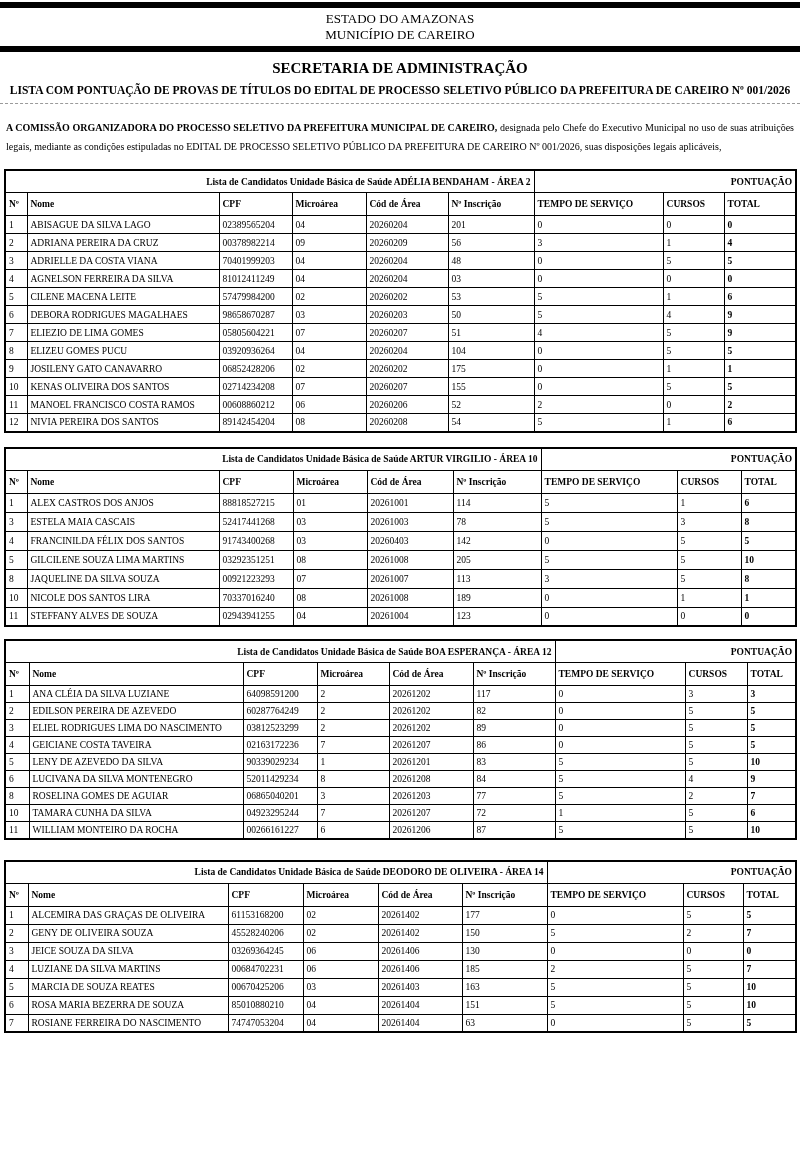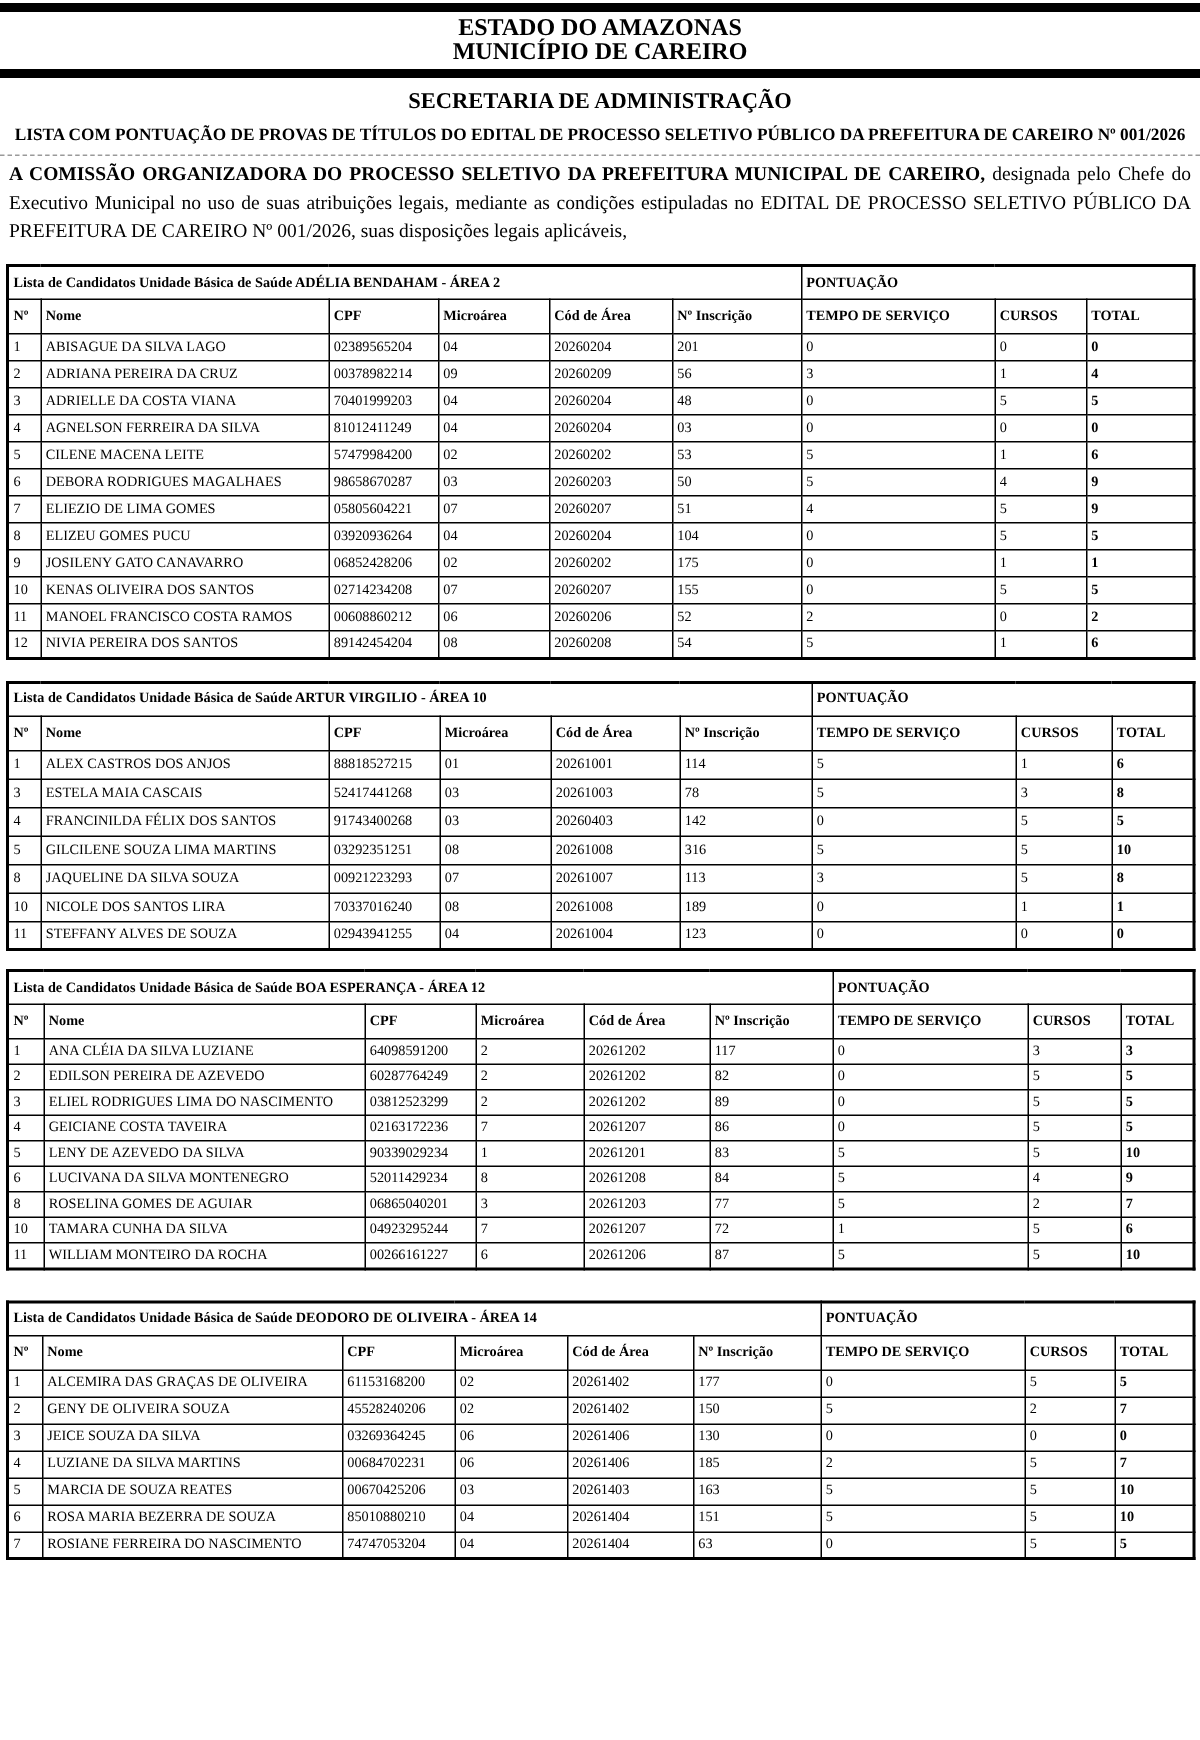--- a/index.html
+++ b/index.html
@@ -2,44 +2,44 @@
 <html><head>
 <meta charset="utf-8">
 <style>
   html,body{margin:0;padding:0;}
   body{
     width:800px;height:1160px;background:#ffffff;color:#000000;
     font-family:"Liberation Serif","DejaVu Serif",serif;
     overflow:hidden;padding-top:2px;box-sizing:border-box;
   }
   .bar{height:6px;background:#000;width:100%;}
-  .masthead{ text-align:center;font-weight:bold;font-size:16px;line-height:16px;margin:3px 0 3px; }
+  .masthead{ text-align:center;font-weight:normal;font-size:13px;line-height:16px;margin:3px 0 3px; }
   .subhead1{ text-align:center;font-weight:bold;font-size:15px;margin-top:8px;white-space:nowrap; }
   .subhead2{ text-align:center;font-weight:bold;font-size:11.5px;margin-top:7px;white-space:nowrap; }
   .dashed{ border:0;border-top:1px dashed #9a9a9a;margin:7px 0 0 0; }
   .content{ padding:0 6px; }
   .edital-heading{ font-weight:bold;font-size:13px;margin-top:22px; }
-  .para{ font-size:13px;line-height:19px;text-align:justify;margin-top:2px; }
+  .para{ font-size:10px;line-height:19px;text-align:justify;margin-top:14px; }
   .torna{ font-weight:bold;font-size:13px;margin-top:14px; }
   .art{ font-size:13px;line-height:19px;text-align:justify;margin-top:16px; }
   .bold{ font-weight:bold; }
 
   table.cand{
     border-collapse:collapse;table-layout:fixed;
     width:791px;margin:13px 0 0 4px;
     border:2px solid #000;
   }
   table.cand td{
     border:1px solid #000;
     font-size:9.5px;
     padding:0 3px;
     vertical-align:middle;
     overflow:hidden;white-space:nowrap;
   }
-  table.cand .cap-row td{ font-weight:bold;height:21px; }
+  table.cand .cap-row td{ font-weight:bold;height:21px;text-align:right; }
   table.cand .head-row td{ font-weight:bold;height:22px; }
   table.cand td:last-child{ font-weight:bold; }
   table.t0 .data-row{ height:18px; }
   table.t1 .data-row{ height:19px; }
   table.t2 .data-row{ height:17px; }
   table.t3 .data-row{ height:18px; }
   table.t1{ margin-top:14px; }
   table.t2{ margin-top:12px; }
   table.t3{ margin-top:20px; }
 </style>
@@ -291,21 +291,21 @@
         <td>0</td>
         <td>5</td>
         <td>5</td>
       </tr>
       <tr class="data-row">
         <td>5</td>
         <td>GILCILENE SOUZA LIMA MARTINS</td>
         <td>03292351251</td>
         <td>08</td>
         <td>20261008</td>
-        <td>316</td>
+        <td>205</td>
         <td>5</td>
         <td>5</td>
         <td>10</td>
       </tr>
       <tr class="data-row">
         <td>8</td>
         <td>JAQUELINE DA SILVA SOUZA</td>
         <td>00921223293</td>
         <td>07</td>
         <td>20261007</td>

